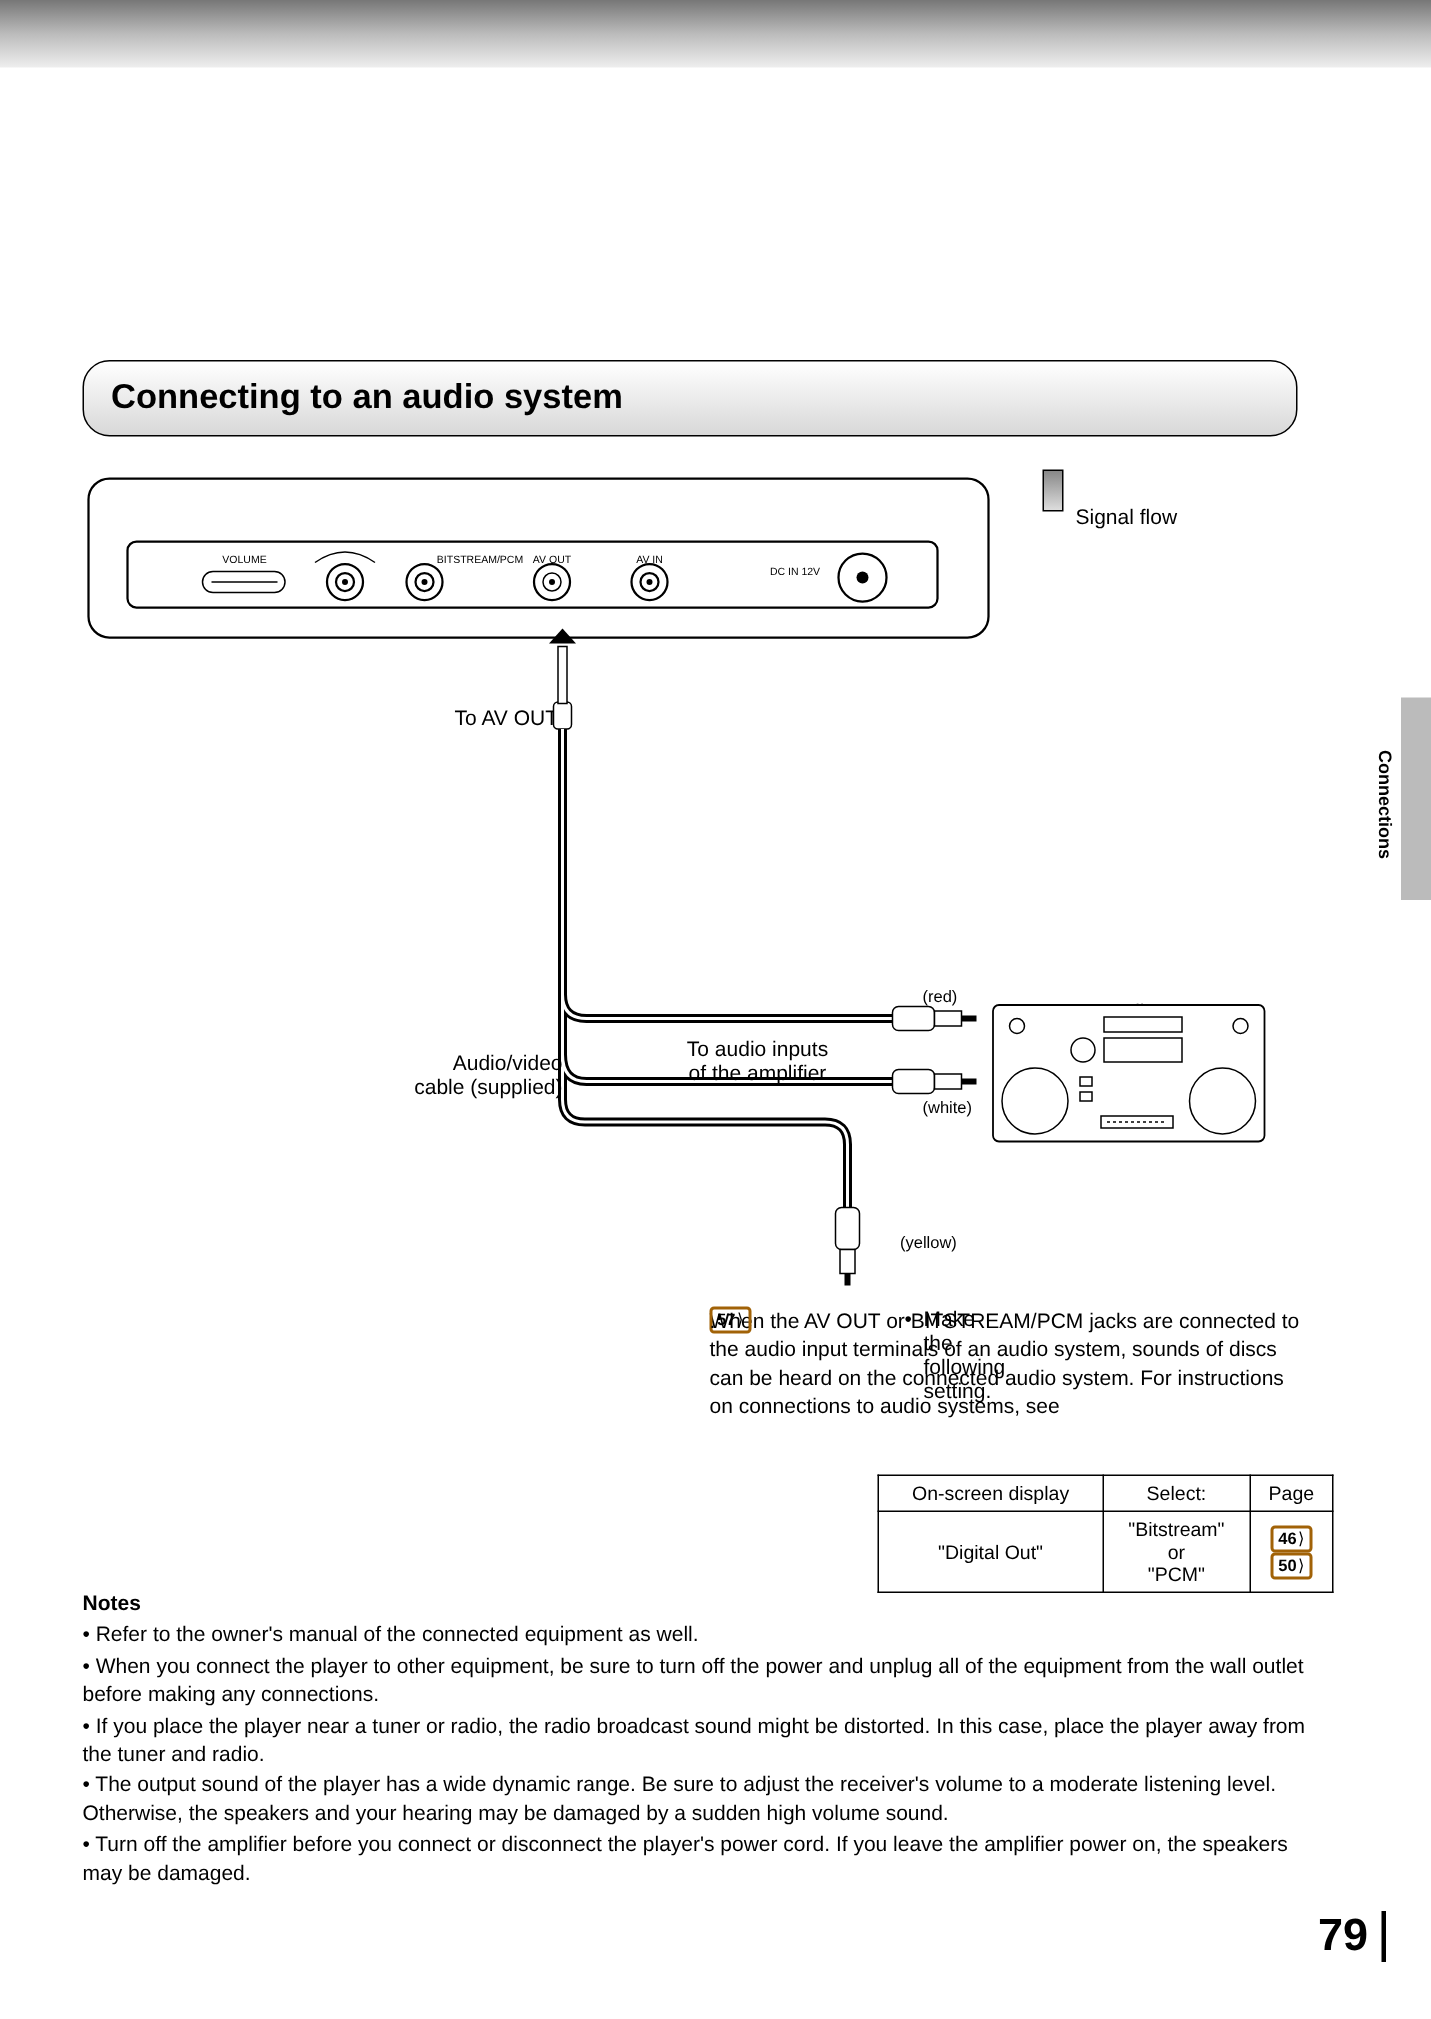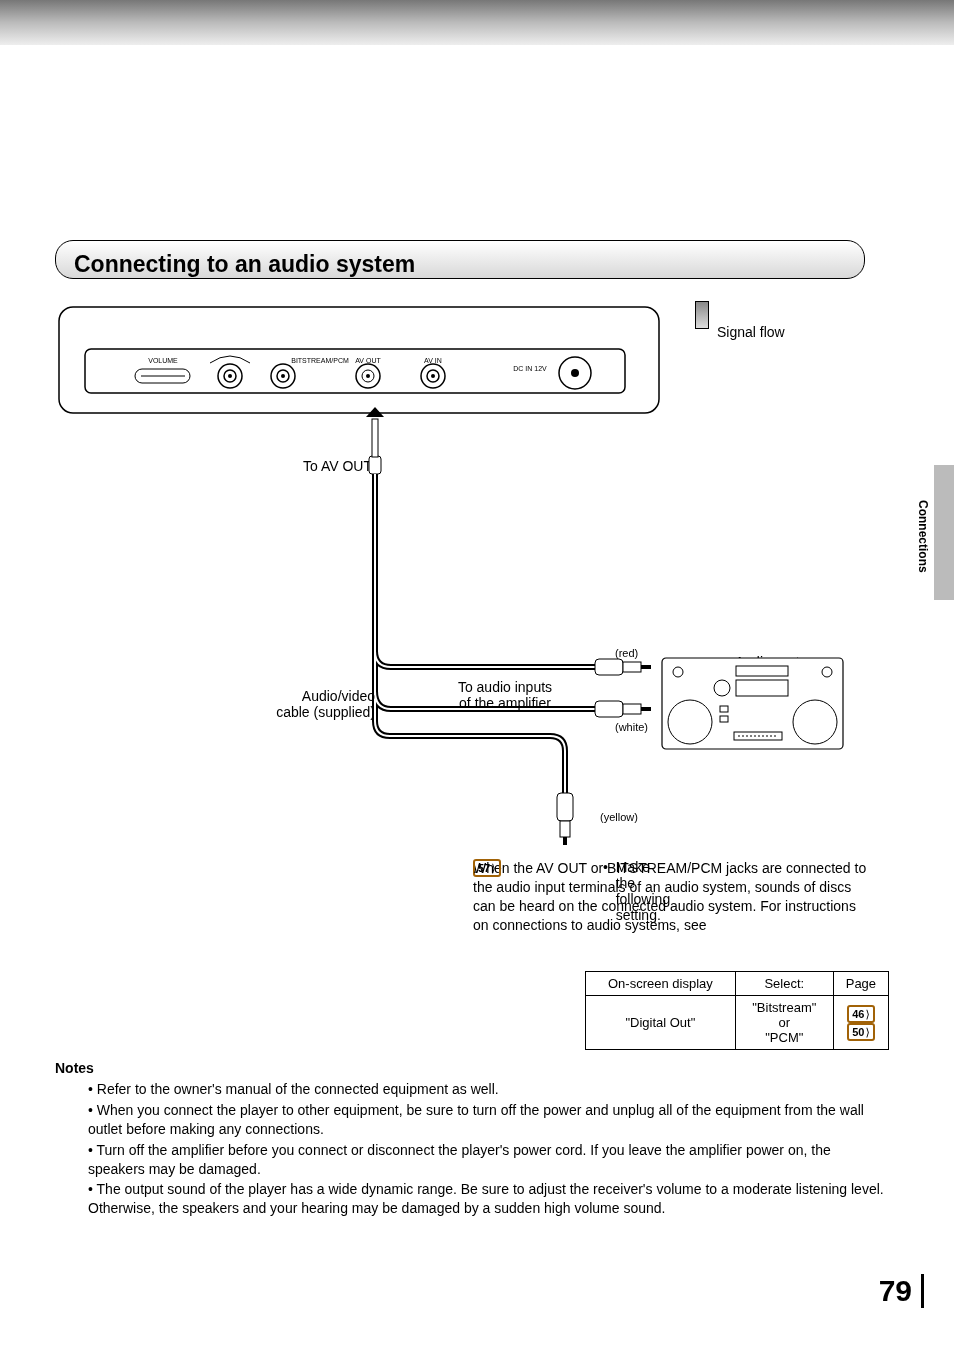--- a/index.html
+++ b/index.html
@@ -13,21 +13,21 @@
   }
   .topband {
     position: absolute; left: 0; top: 0; width: 100%; height: 45px;
     background: linear-gradient(#777, #bbb, #eee);
   }
   .page {
     position: absolute; left: 55px; top: 240px; width: 810px;
   }
   .titlebox {
     border: 1.5px solid #000; border-radius: 18px;
-    padding: 10px 18px 0 18px;
+    padding: 10px 18px 12px 18px;
     background: linear-gradient(#fff, #d8d8d8);
     margin-bottom: 12px;
   }
   .titlebox h2 { font-size: 23px; font-weight: bold; }
   .diagram {
     position: relative; width: 810px; height: 650px;
   }
   .diagram * { position: absolute; }
   .lbl { font-size: 14px; margin-top: 17px; }
   .sm  { font-size: 11px; }
@@ -43,21 +43,21 @@
   table.settings th, table.settings td {
     border: 1px solid #000; padding: 4px 6px; text-align: center; font-weight: normal;
   }
   .pgref {
     display:inline-block; border:2px solid #a16207; border-radius:3px;
     padding: 0 3px; font-size: 11px; line-height: 14px; font-weight:bold;text-align:center;
   }
   .pgref::after { content: "\27E9"; font-weight: normal; margin-left:1px; }
   .notes { position: absolute; left: 55px; top: 1060px; width: 830px; }
   .notes h4 { font-size: 14px; margin-bottom: 4px; }
-  .notes ul { list-style: none; font-size: 14px; line-height: 1.35; margin-left: 33px; }
+  .notes ul { list-style: none; font-size: 14px; line-height: 1.35; }
   .notes li::before { content: "• "; }
   .notes li { margin-bottom: 2px; }
   .sidetab {
     position: absolute; right: 0; top: 465px; width: 20px; height: 135px;
     background: #bbb;
   }
   .sidetext {
     position: absolute; right: 24px; top: 500px;
     writing-mode: vertical-rl; font-size: 12px; font-weight: bold;
   }
@@ -215,19 +215,20 @@
   </tbody>
     </table>
 
 </div>
 
 <div class="notes">
   <h4>Notes</h4>
   <ul>
     <li>Refer to the owner's manual of the connected equipment as well.</li>
     <li>When you connect the player to other equipment, be sure to turn off the power and unplug all of the equipment from the wall outlet before making any connections.</li>
+    <li>If you place the player near a tuner or radio, the radio broadcast sound might be distorted. In this case, place the player away from the tuner and radio.</li>
+    <li>The output sound of the player has a wide dynamic range. Be sure to adjust the receiver's volume to a moderate listening level. Otherwise, the speakers and your hearing may be damaged by a sudden high volume sound.</li>
     <li>Turn off the amplifier before you connect or disconnect the player's power cord. If you leave the amplifier power on, the speakers may be damaged.</li>
-    <li>The output sound of the player has a wide dynamic range. Be sure to adjust the receiver's volume to a moderate listening level. Otherwise, the speakers and your hearing may be damaged by a sudden high volume sound.</li>
   </ul>
 </div>
 
 <div class="pagenum">79</div>
 <div class="pgbar"></div>
 
 </body></html>

